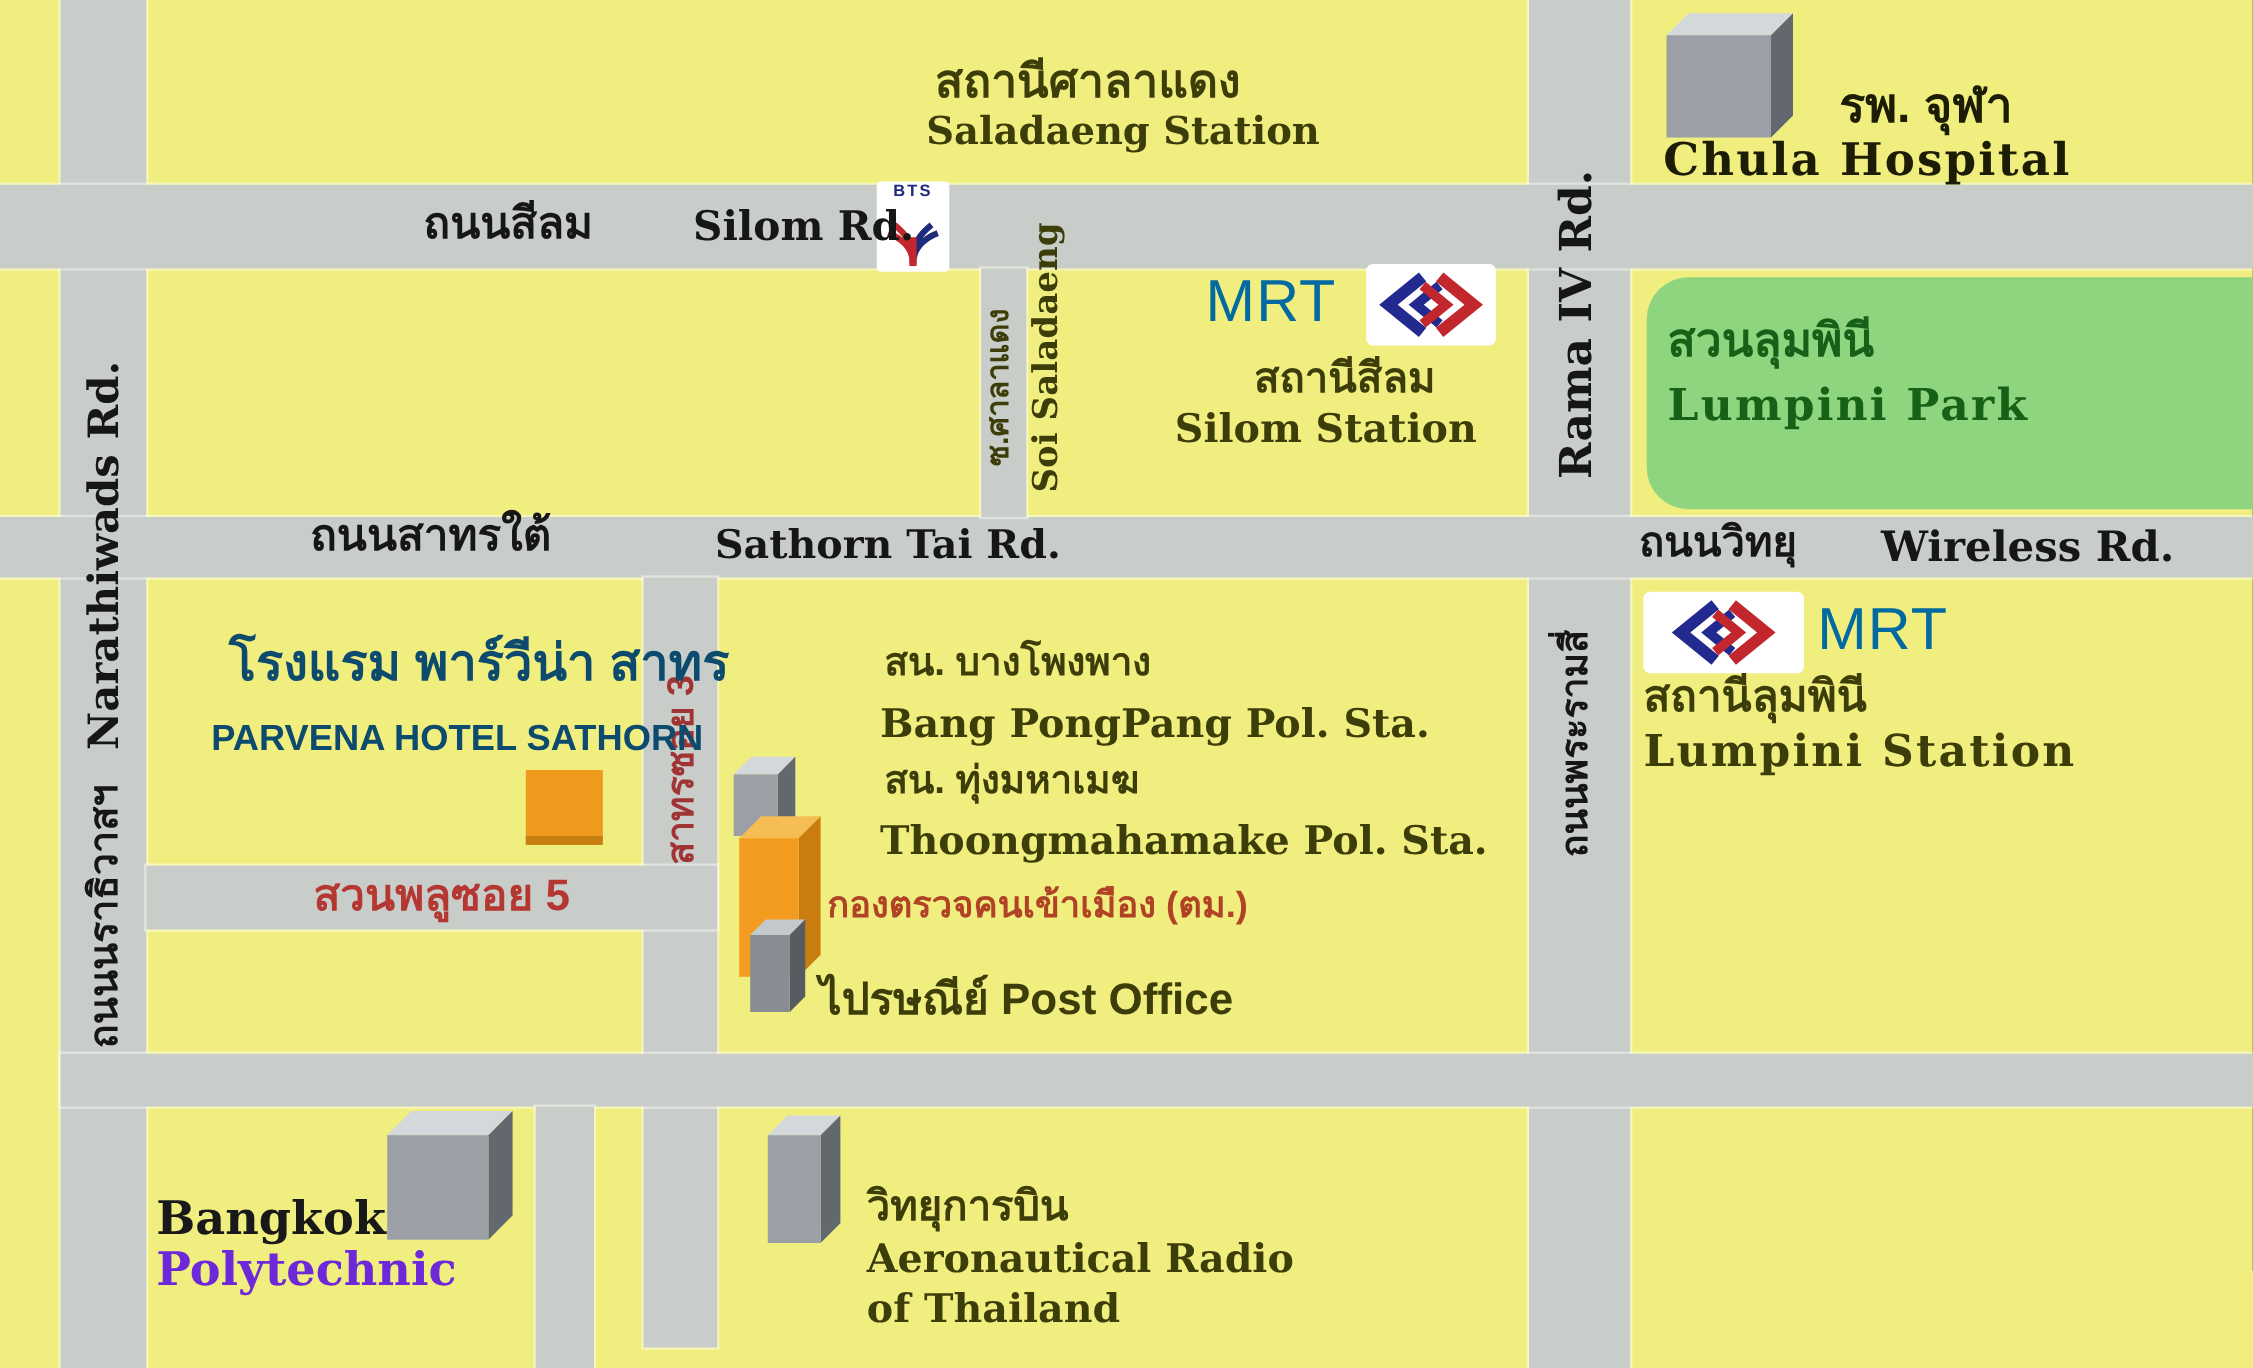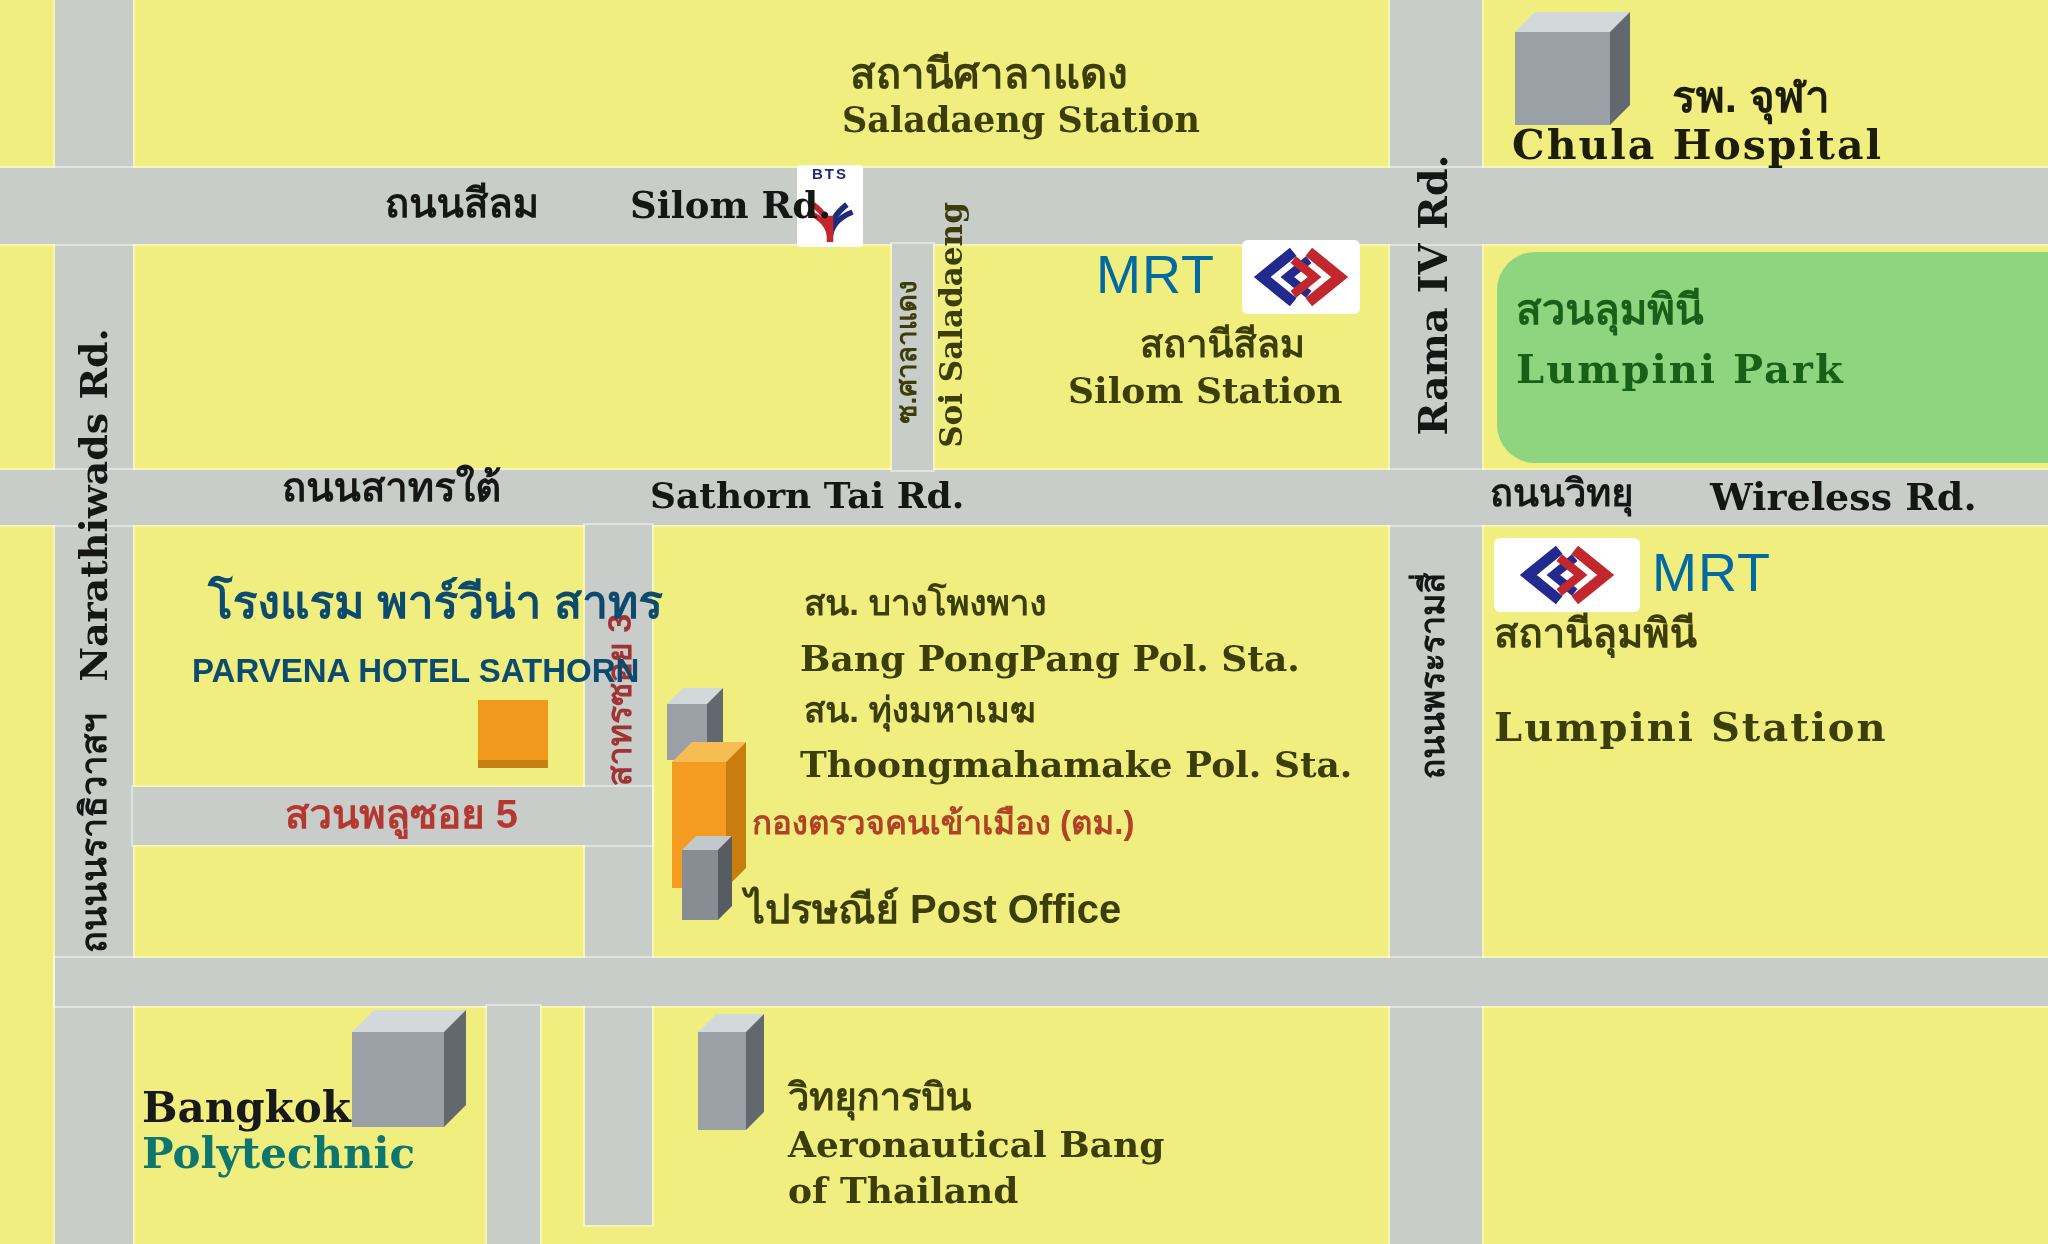--- a/index.html
+++ b/index.html
@@ -120,21 +120,21 @@
   <div class="logo-box" style="left:1494px; top:538px; width:146px; height:74px;">
     <svg width="120" height="62" viewBox="0 0 104 64">
       <path d="M44 6 L12 32 L44 58" fill="none" stroke="#232a8f" stroke-width="11"></path>
       <path d="M60 14 L38 32 L60 50" fill="none" stroke="#232a8f" stroke-width="9"></path>
       <path d="M60 6 L92 32 L60 58" fill="none" stroke="#c1272d" stroke-width="11"></path>
       <path d="M44 14 L66 32 L44 50" fill="none" stroke="#c1272d" stroke-width="9"></path>
     </svg>
   </div>
   <div class="lbl mrt-text" style="left:1652px; top:544px;">MRT</div>
   <div class="lbl olive" style="left:1494px; top:612px; font-size:40px;">สถานีลุมพินี</div>
-  <div class="lbl serif olive" style="left:1494px; top:662px; font-size:40px; letter-spacing:2px;margin-top:44px;">Lumpini Station</div>
+  <div class="lbl serif olive" style="left:1494px; top:662px; font-size:40px; letter-spacing:2px;">Lumpini Station</div>
 
   <div class="lbl olive" style="left:850px; top:52px; font-size:42px;text-align:right;">สถานีศาลาแดง</div>
   <div class="lbl serif olive" style="left:842px; top:102px; font-size:35px;">Saladaeng Station</div>
 
   <div class="lbl black" style="left:385px; top:182px; font-size:40px;">ถนนสีลม</div>
   <div class="lbl serif black" style="left:630px; top:186px; font-size:37px;">Silom Rd.</div>
 
   <div class="lbl black" style="left:282px; top:466px; font-size:40px;">ถนนสาทรใต้</div>
   <div class="lbl serif black" style="left:650px; top:477px; font-size:36px;">Sathorn Tai Rd.</div>
 
@@ -164,19 +164,19 @@
   <div class="lbl serif olive" style="left:800px; top:640px; font-size:36px;">Bang PongPang Pol. Sta.</div>
 
   <div class="lbl olive" style="left:804px; top:692px; font-size:35px;">สน. ทุ่งมหาเมฆ</div>
   <div class="lbl serif olive" style="left:800px; top:746px; font-size:36px;">Thoongmahamake Pol. Sta.</div>
 
   <div class="lbl" style="left:752px; top:806px; font-size:33px; color:#b04226;">กองตรวจคนเข้าเมือง (ตม.)</div>
 
   <div class="lbl olive" style="left:745px; top:888px; font-size:40px;">ไปรษณีย์ Post Office</div>
 
   <div class="lbl serif" style="left:142px; top:1086px; font-size:42px; color:#191919;">Bangkok</div>
-  <div class="lbl serif" style="left:142px; top:1132px; font-size:42px; color:#0f766e;">Polytechnic</div>
+  <div class="lbl serif" style="left:142px; top:1132px; font-size:42px; color:#6d28d9;">Polytechnic</div>
 
   <div class="lbl olive" style="left:788px; top:1078px; font-size:38px;">วิทยุการบิน</div>
-  <div class="lbl serif olive" style="left:788px; top:1126px; font-size:36px;">Aeronautical Bang</div>
+  <div class="lbl serif olive" style="left:788px; top:1126px; font-size:36px;">Aeronautical Radio</div>
   <div class="lbl serif olive" style="left:788px; top:1172px; font-size:36px;">of Thailand</div>
 
 </div>
 
 </body></html>

